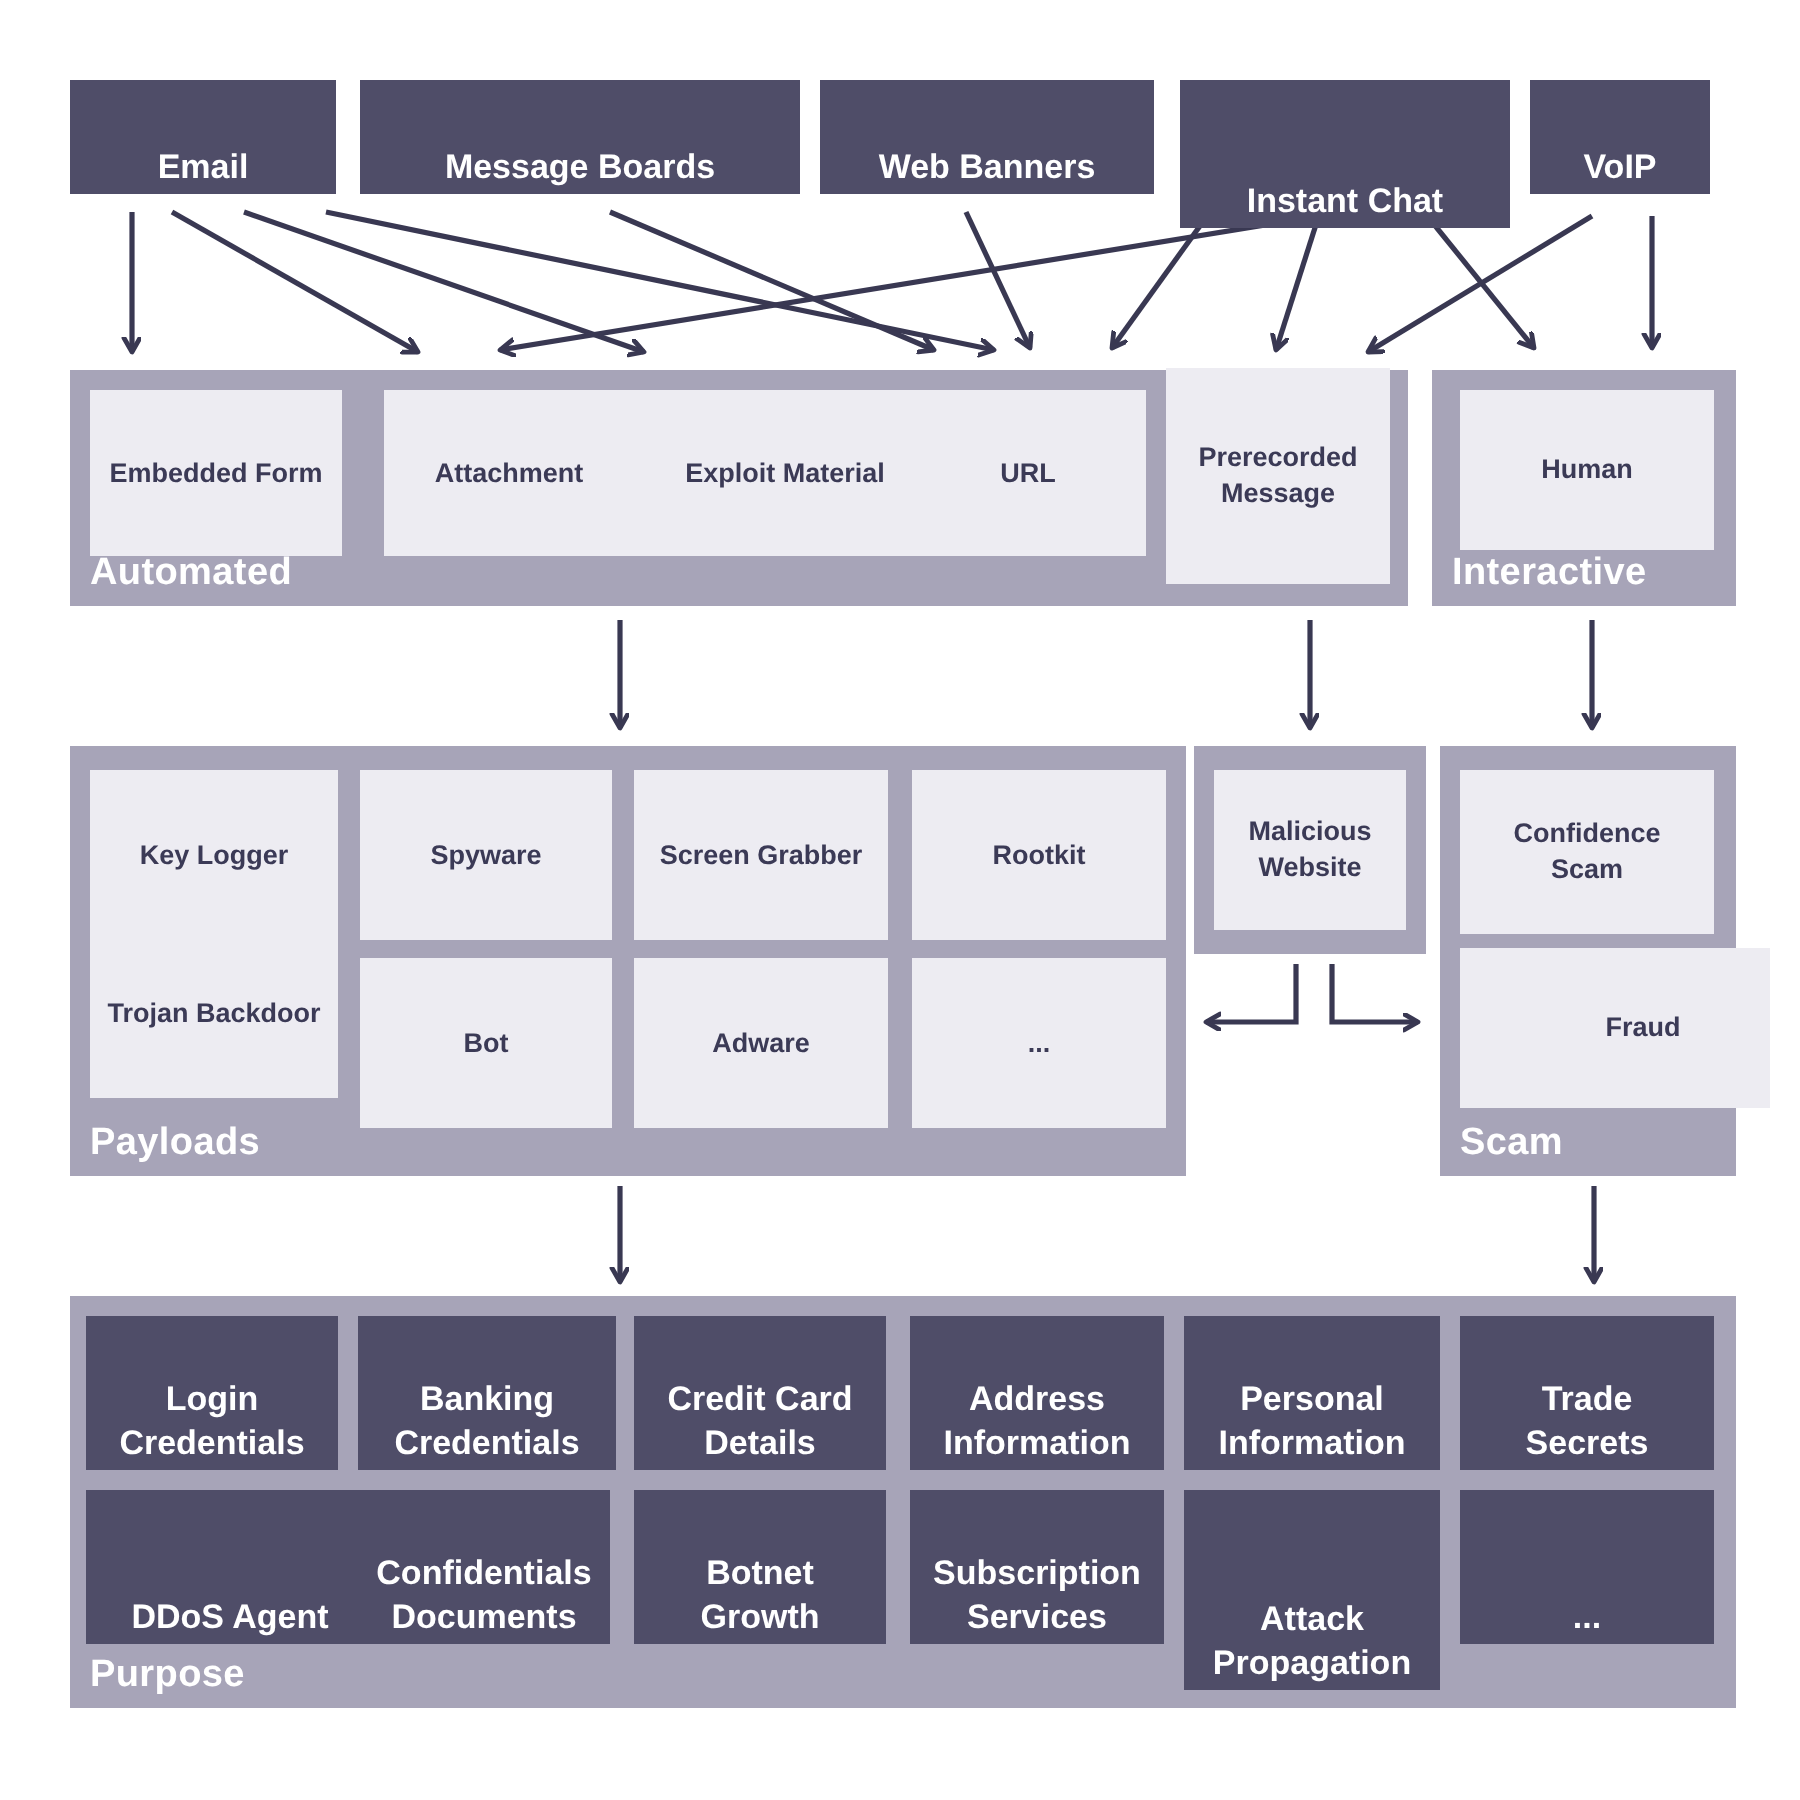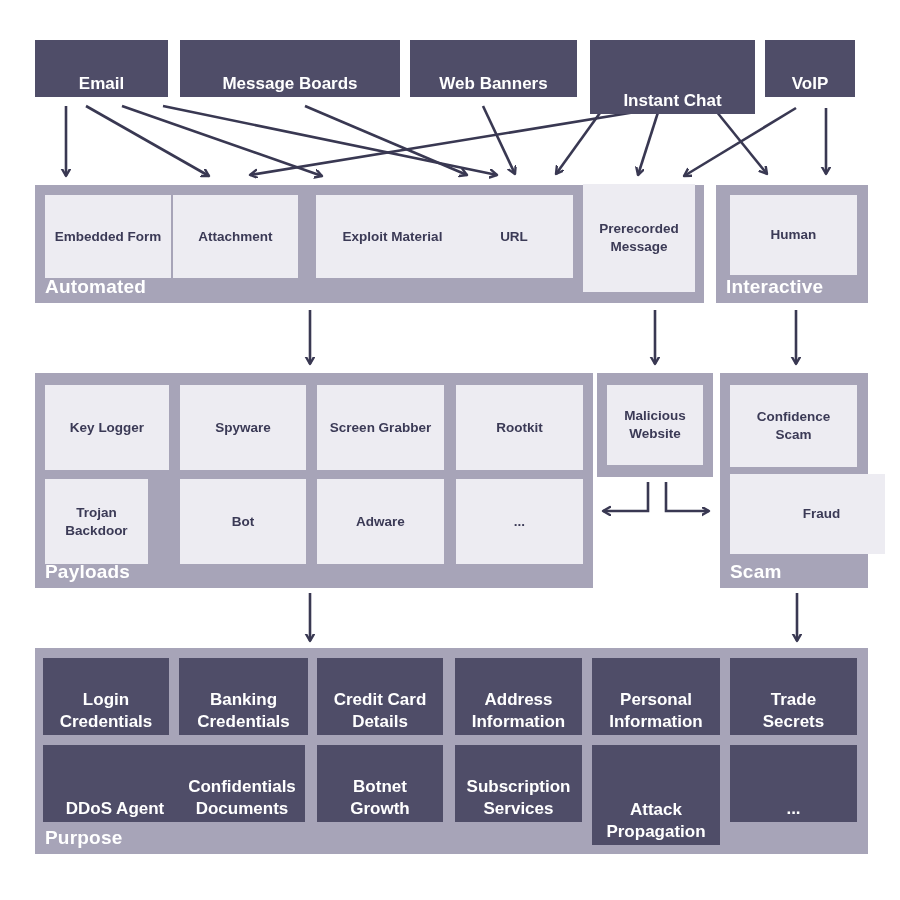--- a/index.html
+++ b/index.html
@@ -81,21 +81,21 @@
     </div>
     <div class="box dark" style="left: 765px; top: 40px; width: 90px; height: 57px;">
       <span>VoIP</span>
     </div>
     <div class="group" style="left: 35px; top: 185px; width: 669px; height: 118px;">
       <div class="group-label">Automated</div>
     </div>
     <div class="box light" style="left: 45px; top: 195px; width: 126px; height: 83px;">
       <span>Embedded Form</span>
     </div>
-    <div class="box light" style="left: 173px; top: 195px; width: 125px; height: 83px;">
+    <div class="box light" style="left: 192px; top: 195px; width: 125px; height: 83px;">
       <span>Attachment</span>
     </div>
     <div class="box light" style="left: 316px; top: 195px; width: 129px; height: 83px; padding-left: 12px;">
       <span>Exploit Material</span>
     </div>
     <div class="box light" style="left: 455px; top: 195px; width: 118px; height: 83px;">
       <span>URL</span>
     </div>
     <div class="box light" style="left: 583px; top: 184px; width: 112px; height: 108px;">
       <span>Prerecorded Message</span>
@@ -114,21 +114,21 @@
     </div>
     <div class="box light" style="left: 180px; top: 385px; width: 126px; height: 85px;">
       <span>Spyware</span>
     </div>
     <div class="box light" style="left: 317px; top: 385px; width: 127px; height: 85px;">
       <span>Screen Grabber</span>
     </div>
     <div class="box light" style="left: 456px; top: 385px; width: 127px; height: 85px;">
       <span>Rootkit</span>
     </div>
-    <div class="box light" style="left: 45px; top: 479px; width: 103px; height: 85px;">
+    <div class="box light" style="left: 45px; top: 464px; width: 124px; height: 85px;">
       <span>Trojan Backdoor</span>
     </div>
     <div class="box light" style="left: 180px; top: 479px; width: 126px; height: 85px;">
       <span>Bot</span>
     </div>
     <div class="box light" style="left: 317px; top: 479px; width: 127px; height: 85px;">
       <span>Adware</span>
     </div>
     <div class="box light" style="left: 456px; top: 479px; width: 127px; height: 85px;">
       <span>...</span>

